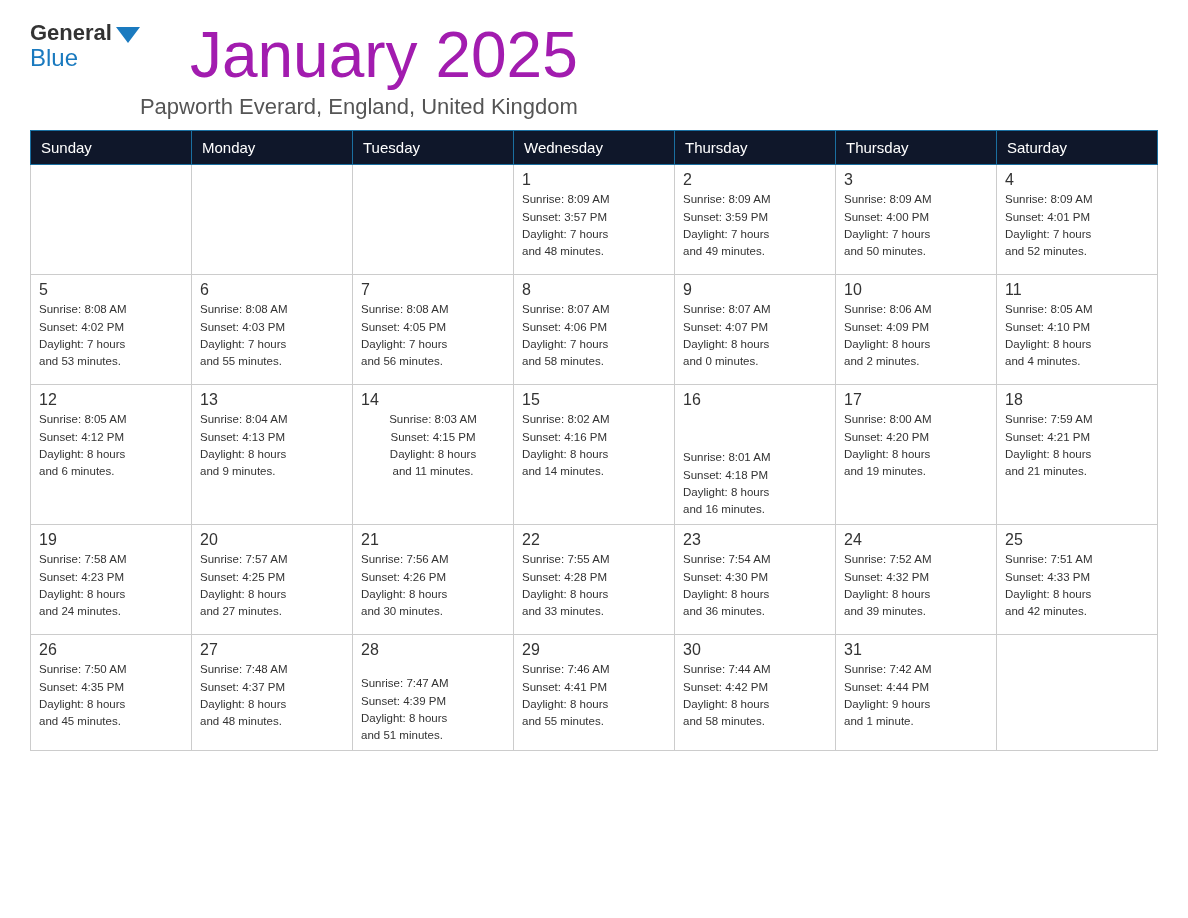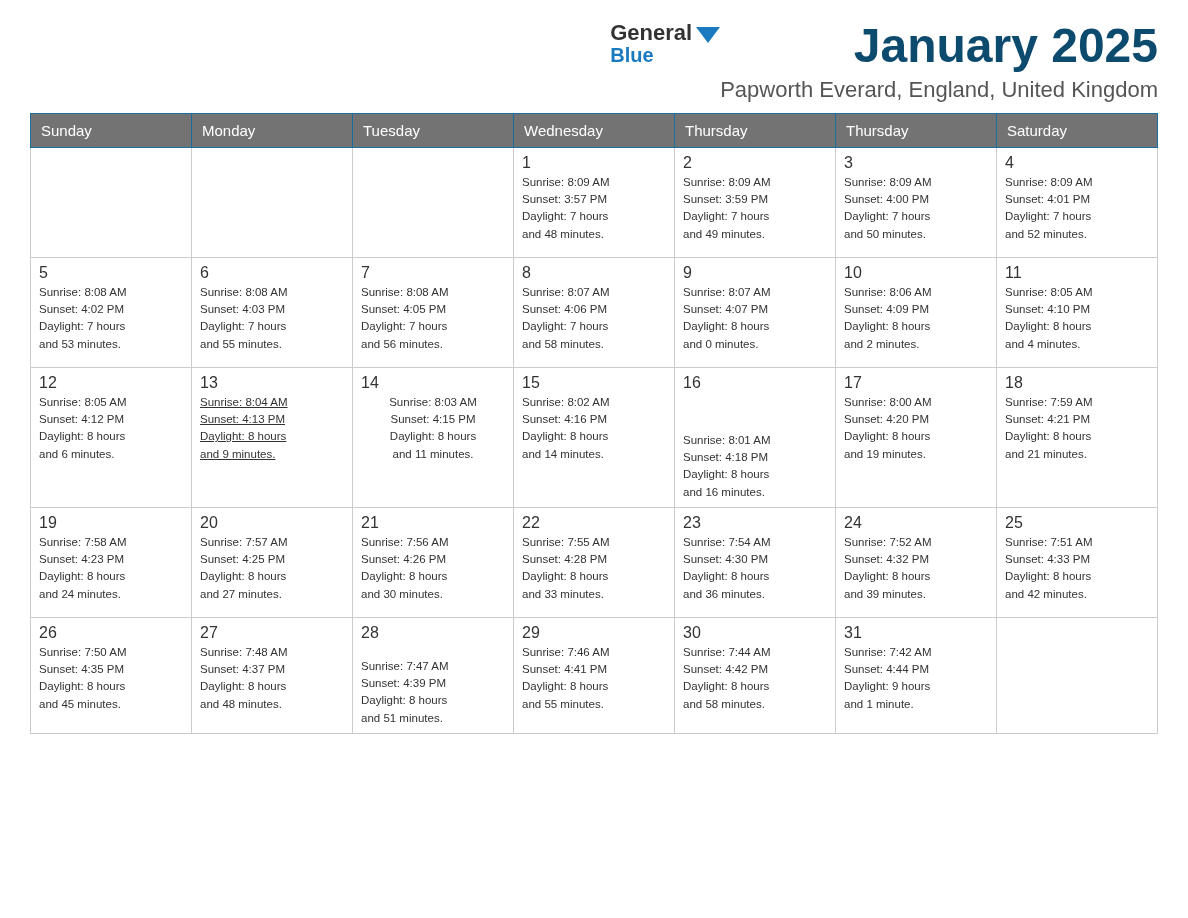--- a/index.html
+++ b/index.html
@@ -5,24 +5,23 @@
     * { box-sizing: border-box; margin: 0; padding: 0; }
     body {
       font-family: Arial, sans-serif;
       background: #fff;
       padding: 20px 30px;
       width: 1188px;
       min-height: 918px;
     }
     .header {
       display: flex;
-      justify-content: flex-end;
+      justify-content: flex-start;
       align-items: flex-start;
       margin-bottom: 10px;
-      margin-left: 10px;
     }
     .logo {
       display: flex;
       flex-direction: column;
       align-items: flex-start;
     }
     .logo-top {
       display: flex;
       align-items: center;
     }
@@ -34,46 +33,46 @@
     .logo-arrow {
       width: 0;
       height: 0;
       border-left: 12px solid transparent;
       border-right: 12px solid transparent;
       border-top: 16px solid #1a7abf;
       margin-left: 4px;
       margin-top: 4px;
     }
     .logo-blue {
-      font-size: 20px;
-      font-weight: bold;
+      font-size: 24px;
+      font-weight: normal;
       color: #1a7abf;
       margin-top: -2px;
     }
     .title-section {
       text-align: right;
     }
     .month-title {
-      font-size: 48px;
-      font-weight: bold;
-      color: #0c4a6e;
+      font-size: 64px;
+      font-weight: normal;
+      color: #a21caf;
       line-height: 1.1;
     }
     .location {
       font-size: 22px;
       color: #555;
       margin-top: 4px;
     }
     .calendar {
       width: 100%;
       border-collapse: collapse;
       margin-top: 10px;
     }
     .calendar th {
-      background-color: #737373;
+      background-color: #0f172a;
       color: #fff;
       padding: 8px 10px;
       text-align: left;
       font-size: 15px;
       font-weight: normal;
       border: 1px solid #1a6fa0;
     }
     .calendar td {
       border: 1px solid #ccc;
       vertical-align: top;
@@ -217,21 +216,21 @@
       <tr class="week-row">
         <td>
           <span class="day-number">12</span>
           <div class="day-info" style="white-space: pre-line;">Sunrise: 8:05 AM
 Sunset: 4:12 PM
 Daylight: 8 hours
 and 6 minutes.</div>
         </td>
         <td>
           <span class="day-number">13</span>
-          <div class="day-info" style="white-space: pre-line; text-decoration: underline;">Sunrise: 8:04 AM
+          <div class="day-info" style="white-space: pre-line;">Sunrise: 8:04 AM
 Sunset: 4:13 PM
 Daylight: 8 hours
 and 9 minutes.</div>
         </td>
         <td>
           <span class="day-number">14</span>
           <div class="day-info" style="white-space: pre-line; text-align: center;">Sunrise: 8:03 AM
 Sunset: 4:15 PM
 Daylight: 8 hours
 and 11 minutes.</div>

